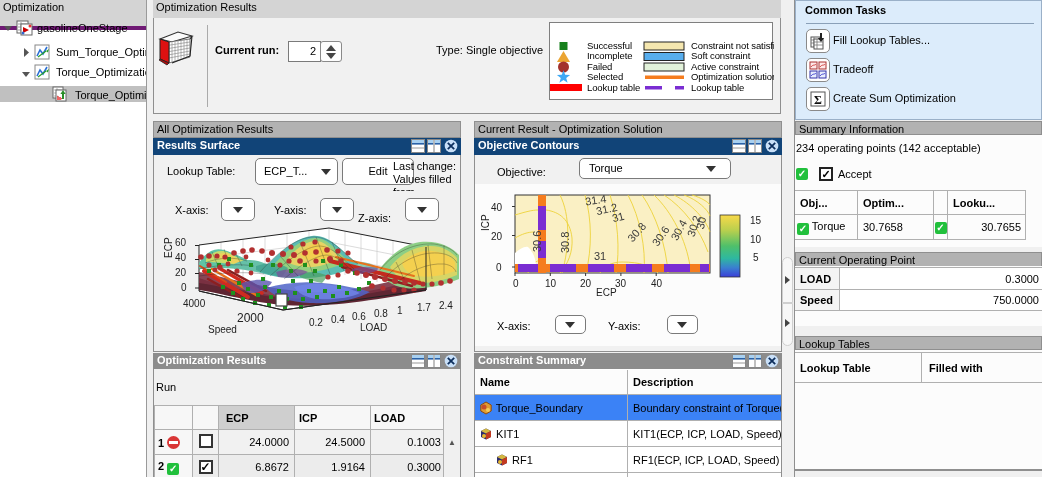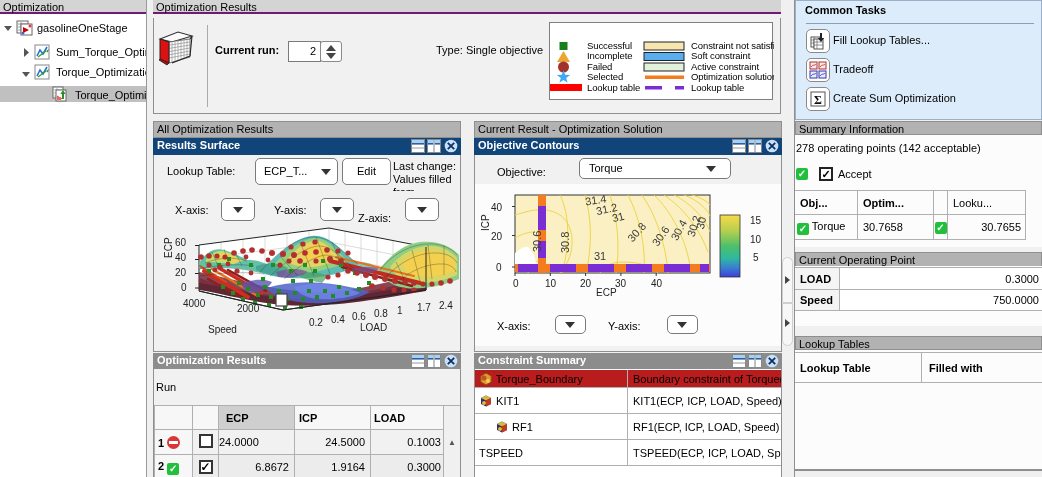--- a/index.html
+++ b/index.html
@@ -1,18 +1,18 @@
 <!DOCTYPE html>
 <html><head><meta charset="utf-8"><style>
 *{margin:0;padding:0;box-sizing:border-box}
 html,body{width:1042px;height:477px;overflow:hidden;background:#f0f0f0;
  font-family:"Liberation Sans",sans-serif;font-size:11px;color:#000}
 .abs{position:absolute}
-.dockhdr{position:absolute;background:#d4d4d4;border-bottom:2px solid #701a75;
- padding:1px 0 0 3px;height:14px}
+.dockhdr{position:absolute;background:#d4d4d4;border-bottom:4px solid #701a75;
+ padding:1px 0 0 3px;height:30px}
 .sechdr{position:absolute;background:#b2b2b2;border:1px solid #8f8f8f;
  padding:1px 0 0 3px;color:#000}
 .bluebar{position:absolute;background:#114478;color:#fff;font-weight:bold;
  padding:1px 0 0 4px}
 .graybar{position:absolute;background:#8c8c8c;color:#fff;font-weight:bold;
  padding:1px 0 0 4px}
 .content{position:absolute;background:#f1f1f1;border:1px solid #8f8f8f;border-top:none}
 .ddl{position:absolute;background:#fff;border:1px solid #7a7a7a;border-radius:5px}
 .ddl .arr{position:absolute;right:6px;top:50%;margin-top:-3px;width:0;height:0;
  border-left:5px solid transparent;border-right:5px solid transparent;border-top:6px solid #333}
@@ -162,21 +162,21 @@
 <path d="M36.8 3.8 L43.2 10.2 M43.2 3.8 L36.8 10.2" stroke="#0d2f5e" stroke-width="1.8"></path>
 </svg></div>
 <div class="content" style="left:153px;top:369px;width:308px;height:108px"></div>
 <div id="leftcol">
 
  <div class="abs" style="left:167px;top:165px">Lookup Table:</div>
  <div class="ddl" style="left:255px;top:158px;width:83px;height:27px">
       <span style="position:absolute;left:8px;top:6px">ECP_T...</span>
       <span class="arr"></span>
     </div>
- <div class="btn" style="left:342px;top:158px;width:49px;height:27px;padding-top:6px">Edit</div>
+ <div class="btn" style="left:342px;top:158px;width:72px;height:27px;padding-top:6px">Edit</div>
  <div class="abs" style="left:393px;top:160px;width:68px;height:31px;overflow:hidden;line-height:13px">Last change: Values filled from optimization</div>
  <div class="abs" style="left:175px;top:204px">X-axis:</div>
  <div class="ddl" style="left:221px;top:198px;width:34px;height:23px">
       <span class="arr" style="right:11px"></span>
     </div>
  <div class="abs" style="left:274px;top:204px">Y-axis:</div>
  <div class="ddl" style="left:320px;top:198px;width:34px;height:23px">
       <span class="arr" style="right:11px"></span>
     </div>
  <div class="abs" style="left:358px;top:212px">Z-axis:</div>
@@ -357,21 +357,21 @@
    </g>
   </g>
  </svg>
 
  <div class="abs" style="left:175px;top:237px;font-size:10px;color:#222">60</div>
  <div class="abs" style="left:175px;top:252px;font-size:10px;color:#222">40</div>
  <div class="abs" style="left:175px;top:267px;font-size:10px;color:#222">20</div>
  <div class="abs" style="left:181px;top:282px;font-size:10px;color:#222">0</div>
  <div class="abs" style="left:163px;top:258px;font-size:10px;color:#222;transform:rotate(-90deg);transform-origin:0 0">ECP</div>
  <div class="abs" style="left:183px;top:298px;font-size:10px;color:#222">4000</div>
- <div class="abs" style="left:237px;top:303px;font-size:10px;color:#222">2000</div>
+ <div class="abs" style="left:237px;top:311px;font-size:12px;color:#222">2000</div>
  <div class="abs" style="left:208px;top:324px;font-size:10px;color:#222">Speed</div>
  <div class="abs" style="left:309px;top:317px;font-size:10px;color:#222">0.2</div>
  <div class="abs" style="left:331px;top:314px;font-size:10px;color:#222">0.4</div>
  <div class="abs" style="left:352px;top:311px;font-size:10px;color:#222">0.6</div>
  <div class="abs" style="left:374px;top:308px;font-size:10px;color:#222">0.8</div>
  <div class="abs" style="left:397px;top:305px;font-size:10px;color:#222">1</div>
  <div class="abs" style="left:417px;top:302px;font-size:10px;color:#222">1.7</div>
  <div class="abs" style="left:439px;top:300px;font-size:10px;color:#222">2.4</div>
  <div class="abs" style="left:360px;top:322px;font-size:10px;color:#222">LOAD</div>
 
@@ -391,21 +391,21 @@
     <td style="background:#f7f7f7"></td>
             <td style="background:#f7f7f7"></td>
     <td style="background:#cfcfcf;font-weight:bold;padding-left:7px">ECP</td>
     <td style="background:#f7f7f7;font-weight:bold;padding-left:4px">ICP</td>
     <td style="background:#f7f7f7;font-weight:bold;padding-left:3px">LOAD</td>
     <td style="background:#f0f0f0;border-bottom:none"></td>
    </tr>
    <tr style="height:25px">
     <td style="padding-left:3px;background:#f7f7f7"><b>1</b> <span class="nochk" style="vertical-align:-2px"></span></td>
     <td style="text-align:center"><span style="display:inline-block;width:14px;height:14px;border:2px solid #333;background:#fff"></span></td>
-    <td style="padding-right:5px">24.0000</td>
+    <td style="text-align:right;padding-right:5px">24.0000</td>
     <td style="text-align:right;padding-right:5px">24.5000</td>
     <td style="text-align:right;padding-right:2px">0.1003</td>
     <td style="background:#f0f0f0;text-align:center;border-top:none;border-bottom:none;color:#555;font-size:8px">▲</td>
    </tr>
    <tr style="height:25px">
     <td style="padding-left:3px;background:#f7f7f7"><b>2</b> <span class="gchk" style="vertical-align:-2px">✓</span></td>
     <td style="text-align:center;background:#ececec"><span style="display:inline-flex;width:14px;height:14px;border:2px solid #333;background:#fff;font-weight:bold;align-items:center;justify-content:center;font-size:12px">✓</span></td>
     <td style="text-align:right;padding-right:5px;background:#ececec">6.8672</td>
     <td style="text-align:right;padding-right:5px;background:#ececec">1.9164</td>
     <td style="text-align:right;padding-right:2px;background:#ececec">0.3000</td>
@@ -552,21 +552,25 @@
       <span class="arr" style="right:10px"></span>
     </div>
 
  <div class="abs" style="left:475px;top:370px;width:306px;height:107px;overflow:hidden;background:#fff">
   <table style="width:330px;table-layout:fixed;margin-left:-1px;margin-top:-1px">
    <colgroup>
           <col style="width:153px">
           <col style="width:177px">
         </colgroup>
    <tbody>
-   <tr style="height:18px;background:#b91c1c">
+          <tr style="height:25px">
+    <td style="font-weight:bold;padding-left:5px;background:#fcfcfc">Name</td>
+    <td style="font-weight:bold;padding-left:5px;background:#fcfcfc">Description</td>
+   </tr>
+   <tr style="height:26px;background:#3b82f6">
     <td style="padding-left:4px"><svg width="14" height="14" style="vertical-align:-3px">
                 <polygon points="7,1 12.2,4 12.2,10 7,13 1.8,10 1.8,4" fill="#e09c30" stroke="#8d4a10"></polygon>
                 <circle cx="5" cy="6" r="2.5" fill="#c0392b" opacity="0.8"></circle>
                 <circle cx="9" cy="9" r="2" fill="#f5d060" opacity="0.9"></circle>
               </svg> Torque_Boundary</td>
     <td style="padding-left:5px">Boundary constraint of Torque(E</td>
    </tr>
    <tr style="height:26px">
     <td style="padding-left:4px"><svg width="14" height="14" style="vertical-align:-3px">
                 <polygon points="2,4 7,1.5 12,4 12,10 7,12.5 2,10" fill="#2c2c6e"></polygon>
@@ -628,39 +632,39 @@
   <svg width="18" height="18" style="margin-top:2px">
    <rect x="2" y="2" width="14" height="14" fill="#fff" stroke="#555"></rect>
    <text x="9" y="13.5" text-anchor="middle" font-size="12" font-weight="bold" font-family="Liberation Serif, serif" fill="#111">Σ</text>
   </svg>
  </div>
  <div class="abs" style="left:833px;top:92px">Create Sum Optimization</div>
 </div>
 <div class="sechdr" style="left:795px;top:121px;width:247px;height:14px;font-size:11px">Summary Information</div>
 <div class="abs" style="left:795px;top:135px;width:247px;height:112px;background:#fcfcfc"></div>
 <div id="summaryinfo">
- <div class="abs" style="left:796px;top:142px">278 operating points (142 acceptable)</div>
+ <div class="abs" style="left:796px;top:142px">234 operating points (142 acceptable)</div>
  <span class="gchk abs" style="left:796px;top:168px">✓</span>
  <span class="bchk abs" style="left:819px;top:167px">✓</span>
  <div class="abs" style="left:838px;top:168px">Accept</div>
  <div class="abs" style="left:795px;top:190px;width:247px;height:50px;overflow:hidden">
   <table style="width:248px;table-layout:fixed;margin-left:-1px">
    <colgroup>
           <col style="width:63px">
           <col style="width:76px">
           <col style="width:14px">
           <col style="width:78px">
           <col style="width:17px">
         </colgroup>
    <tbody>
           <tr style="height:24px">
     <td style="font-weight:bold;padding-left:5px">Obj...</td>
     <td style="font-weight:bold;padding-left:5px">Optim...</td>
     <td></td>
-    <td style="font-weight:normal;padding-left:5px">Looku...</td>
+    <td style="font-weight:bold;padding-left:5px">Looku...</td>
     <td style="border:none"></td>
    </tr>
    <tr style="height:25px">
     <td style="padding-left:2px"><span class="gchk" style="vertical-align:-2px">✓</span> Torque</td>
     <td style="padding-left:5px">30.7658</td>
     <td style="text-align:center;padding:0"><span class="gchk" style="vertical-align:-1px">✓</span></td>
     <td style="text-align:right;padding-right:4px">30.7655</td>
     <td style="border:none"></td>
    </tr>
   </tbody>

